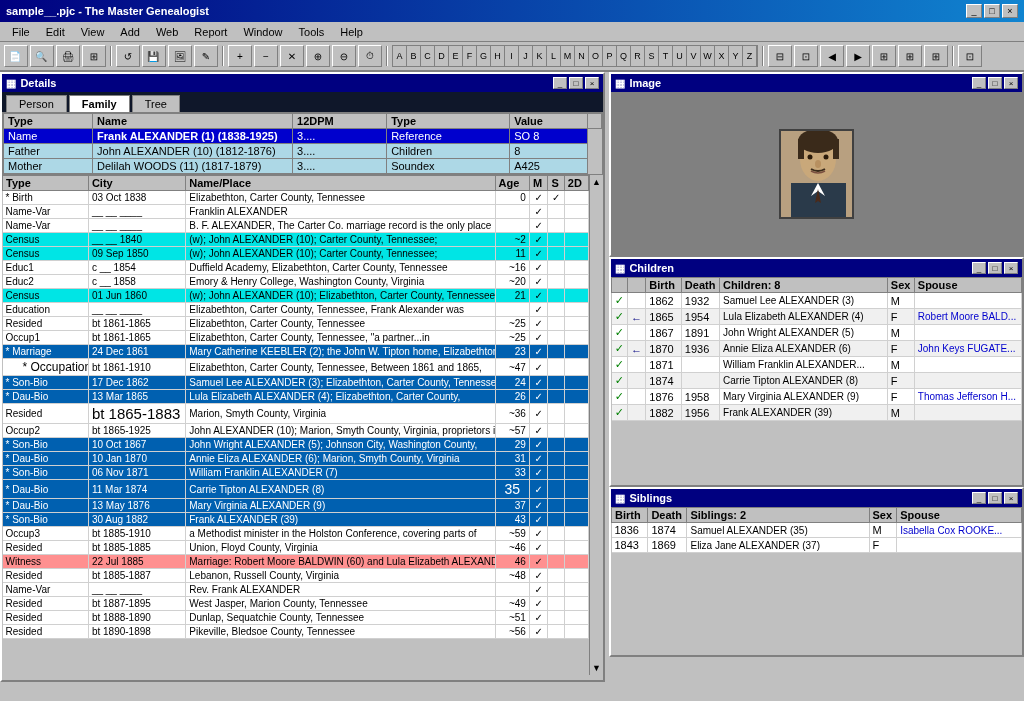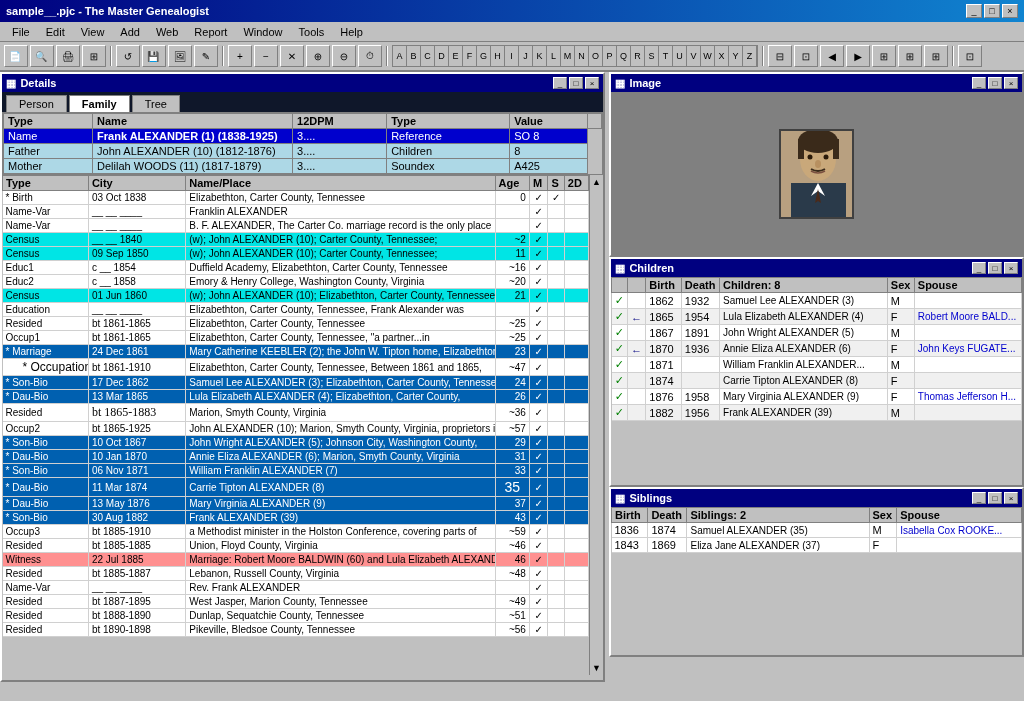--- a/index.html
+++ b/index.html
@@ -535,21 +535,21 @@
     <td style="font-size:10px;">* Dau-Bio</td>
     <td style="font-size:10px;">13 Mar 1865</td>
     <td style="font-size:10px; max-width:260px; overflow:hidden;">Lula Elizabeth ALEXANDER (4); Elizabethton, Carter County,</td>
     <td style="text-align:right; font-size:10px;">26</td>
     <td style="text-align:center; font-size:10px;">✓</td>
     <td style="text-align:center; font-size:10px;"></td>
     <td style="font-size:10px;"></td>
   </tr>
               <tr style="background: white;">
     <td style="font-size:10px;">Resided</td>
-    <td style="font-size:12px;font-family:Liberation Serif, serif;">bt 1865-1883</td>
+    <td style="font-size:15px;">bt 1865-1883</td>
     <td style="font-size:10px; max-width:260px; overflow:hidden;">Marion, Smyth County, Virginia</td>
     <td style="text-align:right; font-size:10px;">~36</td>
     <td style="text-align:center; font-size:10px;">✓</td>
     <td style="text-align:center; font-size:10px;"></td>
     <td style="font-size:10px;"></td>
   </tr>
               <tr style="background: white;">
     <td style="font-size:10px;">Occup2</td>
     <td style="font-size:10px;">bt 1865-1925</td>
     <td style="font-size:10px; max-width:260px; overflow:hidden;">John ALEXANDER (10); Marion, Smyth County, Virginia, proprietors in</td>

